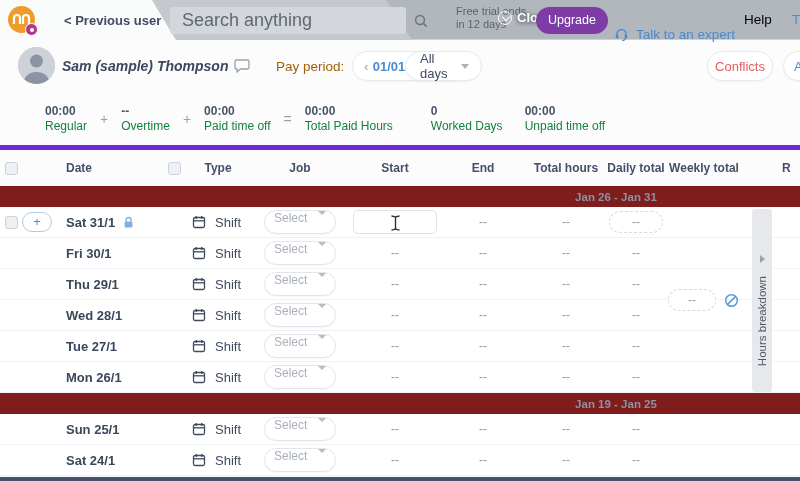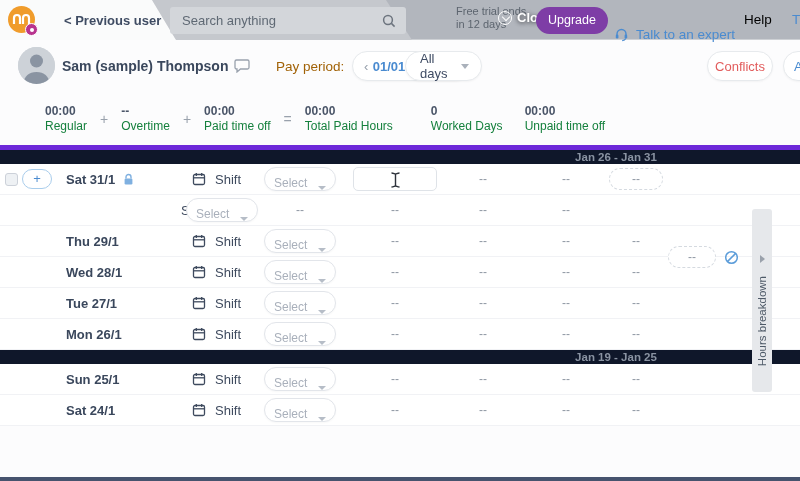--- a/index.html
+++ b/index.html
@@ -15,42 +15,42 @@
                  clip-path:polygon(152px 0,386px 0,412px 40px,176px 40px); }
   .logo { position:absolute; left:8px; top:6px; width:27px; height:27px; border-radius:50%; background:#f09c2b; }
   .logo svg { position:absolute; left:4px; top:7px; }
   .logo-badge { position:absolute; right:-3px; bottom:-3px; width:13px; height:13px; border-radius:50%;
                 background:#b8348e; border:1px solid #fff; }
   .logo-badge::after { content:""; position:absolute; left:4px; top:4px; width:4px; height:4px; border-radius:50%; background:#fff; }
   .prev-user { position:absolute; left:64px; top:13px; font-size:13px; font-weight:600; color:#3f4c63; }
   .searchbox { position:absolute; left:170px; top:7px; width:236px; height:27px; background:#d3d6da;
                border-radius:3px; display:flex; align-items:center; }
   .searchbox input { flex:1; border:none; background:transparent; outline:none; padding:0 0 0 12px;
-                     font-size:13px; color:#4d565f; font-family:inherit; }
+                     font-size:18px; color:#4d565f; font-family:inherit; }
   .searchbox input::placeholder { color:#5f6974; opacity:1; }
   .searchbox .mag { margin-right:10px; display:flex; }
   .trial-note { position:absolute; left:456px; top:5px; font-size:11px; line-height:13px; color:#5d656f; }
   .gif-close { position:absolute; left:498px; top:10px; display:flex; align-items:center; gap:5px; color:#fff;
                text-shadow:0 1px 4px rgba(30,30,35,.85); }
   .gif-close .circ { width:14px; height:14px; border:1.5px solid #fff; border-radius:50%; position:relative; }
   .gif-close .circ::after { content:""; position:absolute; left:3.5px; top:2.5px; width:5px; height:5px;
                border-left:1.5px solid #fff; border-bottom:1.5px solid #fff; transform:rotate(-45deg); }
   .gif-close .lbl { font-size:13px; font-weight:700; }
   .upgrade { position:absolute; left:536px; top:7px; height:27px; line-height:27px; padding:0 12px;
              background:#7e3da6; color:#fff; font-size:12.5px; border-radius:14px; }
   .expert { position:absolute; left:614px; top:11px; display:flex; align-items:center; gap:7px;
             color:#4a8bd0; font-size:13.5px;margin-top:16px; }
   .help   { position:absolute; left:744px; top:12px; color:#000000; font-size:13.5px; }
   .nav-clip { position:absolute; left:792px; top:12px; color:#4a8bd0; font-size:13.5px; }
 
   
   .userbar { position:relative; height:52px; }
   .avatar { position:absolute; left:18px; top:7px; width:37px; height:37px; border-radius:50%;
             background:#cfd4da; overflow:hidden; }
-  .uname { position:absolute; left:62px; top:18px; font-size:14px; font-weight:700; color:#3a475c; }
+  .uname { position:absolute; left:62px; top:18px; font-size:14px; font-weight:700; color:#3a475c;font-style:italic; }
   .chat-ic { position:absolute; left:234px; top:18px; display:flex; }
   .pp-label { position:absolute; left:276px; top:19px; font-size:13.5px; color:#a16207; }
   .pill { background:#fff; border:1px solid #e7eaed; border-radius:15px; box-shadow:0 1px 2px rgba(0,0,0,.04);
           height:30px; display:flex; align-items:center; position:absolute; top:11px; }
   .pp-pill { left:352px; width:118px; justify-content:space-between; padding:0 11px; left:352px; }
   .pp-pill { left:352px; }
   .pp-arrow { color:#97a0ac; font-size:13px; }
   .pp-val { color:#4a8bd0; font-size:13px; font-weight:600; }
   .days-pill { left:479px; width:77px; padding:0 12px 0 14px; justify-content:space-between; }
   .days-pill { left:405px; }
@@ -72,33 +72,33 @@
   .gap-md { margin-left:22px; }
 
   
   .grid { display:grid; grid-template-columns:22px 34px 110px 20px 64px 100px 90px 86px 80px 60px 76px 1fr;
           align-items:center; }
   .thead { height:36px; font-size:12px; font-weight:600; color:#44506a; }
   .th { text-align:center; }
   .th.left { text-align:left; padding-left:10px; }
   .th.clip { text-align:left; padding-left:40px; }
   .cb { width:13px; height:13px; border:1px solid #ccd1d9; border-radius:3px; background:#eef1f4; margin-left:5px; }
-  .divider { height:14px; background:#0f172a; position:relative; }
+  .divider { height:21px; background:#7f1d1d; position:relative; }
   .divider span { position:absolute; left:616px; top:50%; transform:translate(-50%,-50%);
                   font-size:11.5px; font-weight:600; color:#8a93a2; }
   .group { position:relative; }
   .row { height:31px; background:#fff; border-bottom:1px solid #f1f2f5; }
   .row--active { background:#ffffff; }
   .datecell { display:flex; align-items:center; gap:8px; padding-left:10px;
               font-size:13px; font-weight:700; color:#3a475c; }
   .addbtn { width:30px; height:20px; border:1px solid #a9cdec; border-radius:10px; background:#fff;
             color:#4a8bd0; font-size:13px; line-height:18px; text-align:center; }
   .typecell { display:flex; align-items:center; gap:9px; padding-left:6px; font-size:13px; color:#3e4a5e; }
   .selectbox { width:72px; height:24px; margin:0 auto; border:1px solid #e2e5ea; border-radius:12px;
-               background:#fff; box-shadow:0 1px 2px rgba(0,0,0,.03); display:flex; align-items:flex-end;
+               background:#fff; box-shadow:0 1px 2px rgba(0,0,0,.03); display:flex; align-items:flex-start;
                justify-content:space-between; padding:0 9px; font-size:12px; color:#a9b0bb; }
   .selectbox .caret-dn { border-left-width:4px; border-right-width:4px; border-top-width:4.5px; border-top-color:#b6bdc7; }
   .startinput { width:84px; height:24px; margin:0 auto; border:1px solid #dfe3e8; border-radius:5px;
                 background:#fff; position:relative; }
   .ibeam { position:absolute; left:36px; top:4px; }
   .dash { text-align:center; color:#8f97a3; font-size:12px; }
   .dailypill { width:54px; height:22px; margin:0 auto; border:1px dashed #d5dae0; border-radius:11px;
                display:flex; align-items:center; justify-content:center; color:#8f97a3; font-size:12px; }
   .weeklywrap { position:absolute; left:668px; top:50%; transform:translateY(-50%);
                 display:flex; align-items:center; gap:8px; }
@@ -216,20 +216,34 @@
     <div class="sum-item gap-lg">
       <div class="sum-val">0</div>
       <div class="sum-lbl">Worked Days</div>
     </div>
     <div class="sum-item gap-md">
       <div class="sum-val">00:00</div>
       <div class="sum-lbl">Unpaid time off</div>
     </div>
   </div>
 
+  <div class="grid thead">
+    <span class="cb"></span>
+    <span></span>
+    <span class="th left">Date</span>
+    <span class="cb" style="margin-left:2px"></span>
+    <span class="th">Type</span>
+    <span class="th">Job</span>
+    <span class="th">Start</span>
+    <span class="th">End</span>
+    <span class="th">Total hours</span>
+    <span class="th">Daily total</span>
+    <span class="th">Weekly total</span>
+    <span class="th clip">R</span>
+  </div>
 
   <div class="divider">
     <span>Jan 26 - Jan 31</span>
   </div>
   <div class="group">
 
     <div class="grid row row--active">
       <span class="cb"></span>
       <span class="addbtn">+</span>
       <span class="datecell">
@@ -263,20 +277,23 @@
       <span class="dailypill">
           <span>--</span>
         </span>
       <span></span>
         <span></span>
     </div>
 
     <div class="grid row">
       <span></span>
         <span></span>
+      <span class="datecell">
+          <span>Fri 30/1</span>
+        </span>
       <span></span>
       <span class="typecell">
         <svg width="14" height="14" viewBox="0 0 14 14">
             <rect x="1.5" y="2.5" width="11" height="10" rx="1.5" fill="none" stroke="#3e4a5e" stroke-width="1.3"></rect>
             <line x1="4.3" y1="1" x2="4.3" y2="4" stroke="#3e4a5e" stroke-width="1.3"></line>
             <line x1="9.7" y1="1" x2="9.7" y2="4" stroke="#3e4a5e" stroke-width="1.3"></line>
             <line x1="1.5" y1="5.8" x2="12.5" y2="5.8" stroke="#3e4a5e" stroke-width="1.3"></line>
           </svg>
         <span>Shift</span>
       </span>

